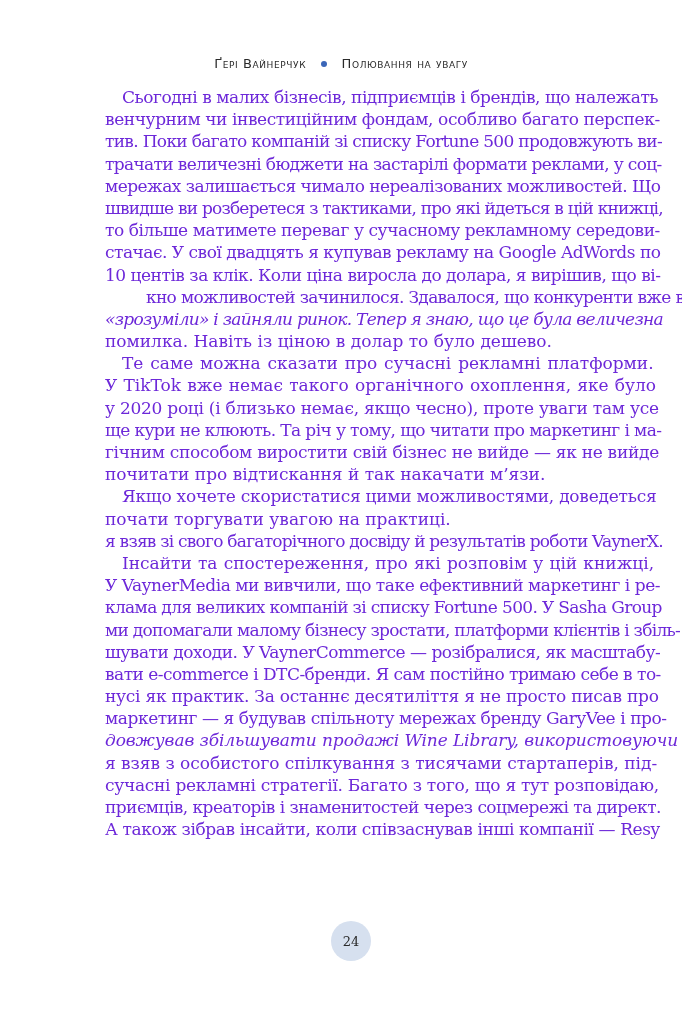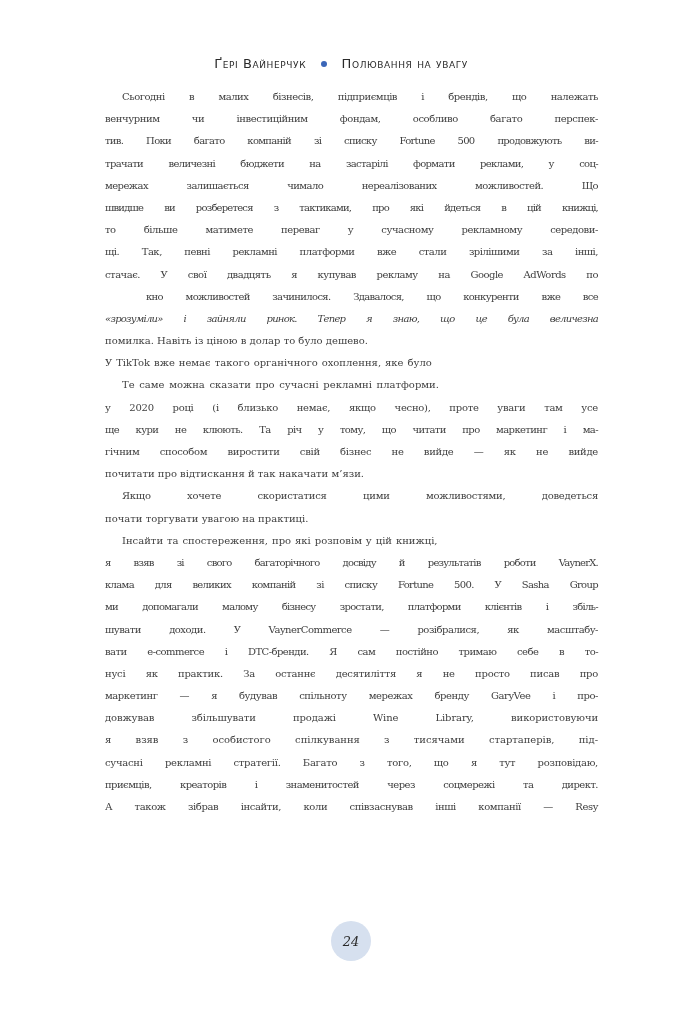--- a/index.html
+++ b/index.html
@@ -11,71 +11,72 @@
     font-size: 13px; letter-spacing: 0.6px; color: #2a2a2a;
     font-variant: small-caps;
   }
   .header .dot {
     display: inline-block; width: 6px; height: 6px; border-radius: 50%;
     background: #3b66b8; margin: 0 10px; vertical-align: middle; position: relative; top: -1px;
   }
   .body-text {
     position: absolute; top: 86px; left: 105px; width: 493px;
     font-family: "DejaVu Serif", serif;
-    font-size: 10px; line-height: 22.2px; color: #404040;
+    font-size: 17px; line-height: 22.2px; color: #6d28d9;
   }
   .line { display: block; white-space: nowrap; text-align: justify; text-align-last: justify; height: 22.2px; }
   .line.last { text-align-last: left; }
   .line.indent { padding-left: 17px; }
   .page-num {
     position: absolute; top: 921px; left: 331px; width: 40px; height: 40px; border-radius: 50%;
     background: #d6e0ef; color: #2a2a2a;
     font-family: "DejaVu Serif", serif; font-size: 13px;
-    display: flex; align-items: center; justify-content: center; font-style: italic;
+    display: flex; align-items: center; justify-content: center;
   }
 </style>
 </head>
 <body>
 
 <div class="header">
   <span>Ґері Вайнерчук</span>
   <span class="dot"></span>
   <span>Полювання на увагу</span>
 </div>
 
 <div class="body-text" id="body-text">
     <span class="line indent" style="letter-spacing: -0.458504px;">Сьогодні в малих бізнесів, підприємців і брендів, що належать</span>
     <span class="line" style="letter-spacing: -0.412606px;">венчурним чи інвестиційним фондам, особливо багато перспек-</span>
     <span class="line" style="letter-spacing: -0.683532px;">тив. Поки багато компаній зі списку Fortune 500 продовжують ви-</span>
     <span class="line" style="letter-spacing: -0.646673px;">трачати величезні бюджети на застарілі формати реклами, у соц-</span>
     <span class="line" style="letter-spacing: -0.53591px;">мережах залишається чимало нереалізованих можливостей. Що</span>
     <span class="line" style="letter-spacing: -0.786621px;">швидше ви розберетеся з тактиками, про які йдеться в цій книжці,</span>
     <span class="line" style="letter-spacing: -0.433528px;">то більше матимете переваг у сучасному рекламному середови-</span>
-    <span class="line" style="letter-spacing: -0.498992px;">щі. Так, певні рекламні платформи вже стали зрілішими за інші,</span>
     <span class="line" style="letter-spacing: -0.49244px;">стачає. У свої двадцять я купував рекламу на Google AdWords по</span>
+    <span class="line" style="letter-spacing: -0.482692px;">10 центів за клік. Коли ціна виросла до долара, я вирішив, що ві-</span>
     <span class="line" style="letter-spacing: -0.666146px; margin-left: 41px;">кно можливостей зачинилося. Здавалося, що конкуренти вже все</span>
     <span class="line" style="letter-spacing: -0.722966px; font-style: italic;">«зрозуміли» і зайняли ринок. Тепер я знаю, що це була величезна</span>
     <span class="line last">помилка. Навіть із ціною в долар то було дешево.</span>
+    <span class="line indent" style="word-spacing: 1.46429px; text-align-last: left;">Те саме можна сказати про сучасні рекламні платформи.</span>
     <span class="line" style="word-spacing: 0.783203px; text-align-last: left;">У TikTok вже немає такого органічного охоплення, яке було</span>
-    <span class="line indent" style="word-spacing: 1.46429px; text-align-last: left;">Те саме можна сказати про сучасні рекламні платформи.</span>
     <span class="line" style="letter-spacing: -0.25756px;">у 2020 році (і близько немає, якщо чесно), проте уваги там усе</span>
     <span class="line" style="letter-spacing: -0.605159px;">ще кури не клюють. Та річ у тому, що читати про маркетинг і ма-</span>
     <span class="line" style="letter-spacing: -0.291667px;">гічним способом виростити свій бізнес не вийде — як не вийде</span>
     <span class="line last">почитати про відтискання й так накачати м’язи.</span>
     <span class="line indent" style="letter-spacing: -0.249132px;">Якщо хочете скористатися цими можливостями, доведеться</span>
     <span class="line last">почати торгувати увагою на практиці.</span>
+    <span class="line" style="letter-spacing: -0.771222px;">я взяв зі свого багаторічного досвіду й результатів роботи VaynerX.</span>
     <span class="line indent" style="word-spacing: 0.775391px; text-align-last: left;">Інсайти та спостереження, про які розповім у цій книжці,</span>
-    <span class="line" style="letter-spacing: -0.771222px;">я взяв зі свого багаторічного досвіду й результатів роботи VaynerX.</span>
+    <span class="line" style="letter-spacing: -0.452344px;">У VaynerMedia ми вивчили, що таке ефективний маркетинг і ре-</span>
     <span class="line" style="letter-spacing: -0.66121px;">клама для великих компаній зі списку Fortune 500. У Sasha Group</span>
     <span class="line" style="letter-spacing: -0.720913px;">ми допомагали малому бізнесу зростати, платформи клієнтів і збіль-</span>
     <span class="line" style="letter-spacing: -0.49232px;">шувати доходи. У VaynerCommerce — розібралися, як масштабу-</span>
     <span class="line" style="letter-spacing: -0.53503px;">вати e-commerce і DTC-бренди. Я сам постійно тримаю себе в то-</span>
     <span class="line" style="letter-spacing: -0.251025px;">нусі як практик. За останнє десятиліття я не просто писав про</span>
     <span class="line" style="letter-spacing: -0.432889px;">маркетинг — я будував спільноту мережах бренду GaryVee і про-</span>
-    <span class="line" style="letter-spacing: -0.0970395px;">довжував збільшувати продажі Wine Library, використовуючи</span>
+    <span class="line" style="letter-spacing: -0.0970395px; font-style: italic;">довжував збільшувати продажі Wine Library, використовуючи</span>
     <span class="line" style="letter-spacing: -0.0377604px;">я взяв з особистого спілкування з тисячами стартаперів, під-</span>
     <span class="line" style="letter-spacing: -0.272073px;">сучасні рекламні стратегії. Багато з того, що я тут розповідаю,</span>
     <span class="line" style="letter-spacing: -0.549899px;">приємців, креаторів і знаменитостей через соцмережі та директ.</span>
     <span class="line" style="letter-spacing: -0.395917px;">А також зібрав інсайти, коли співзаснував інші компанії — Resy</span>
   </div>
 
 <div class="page-num">
   <span>24</span>
 </div>
 

